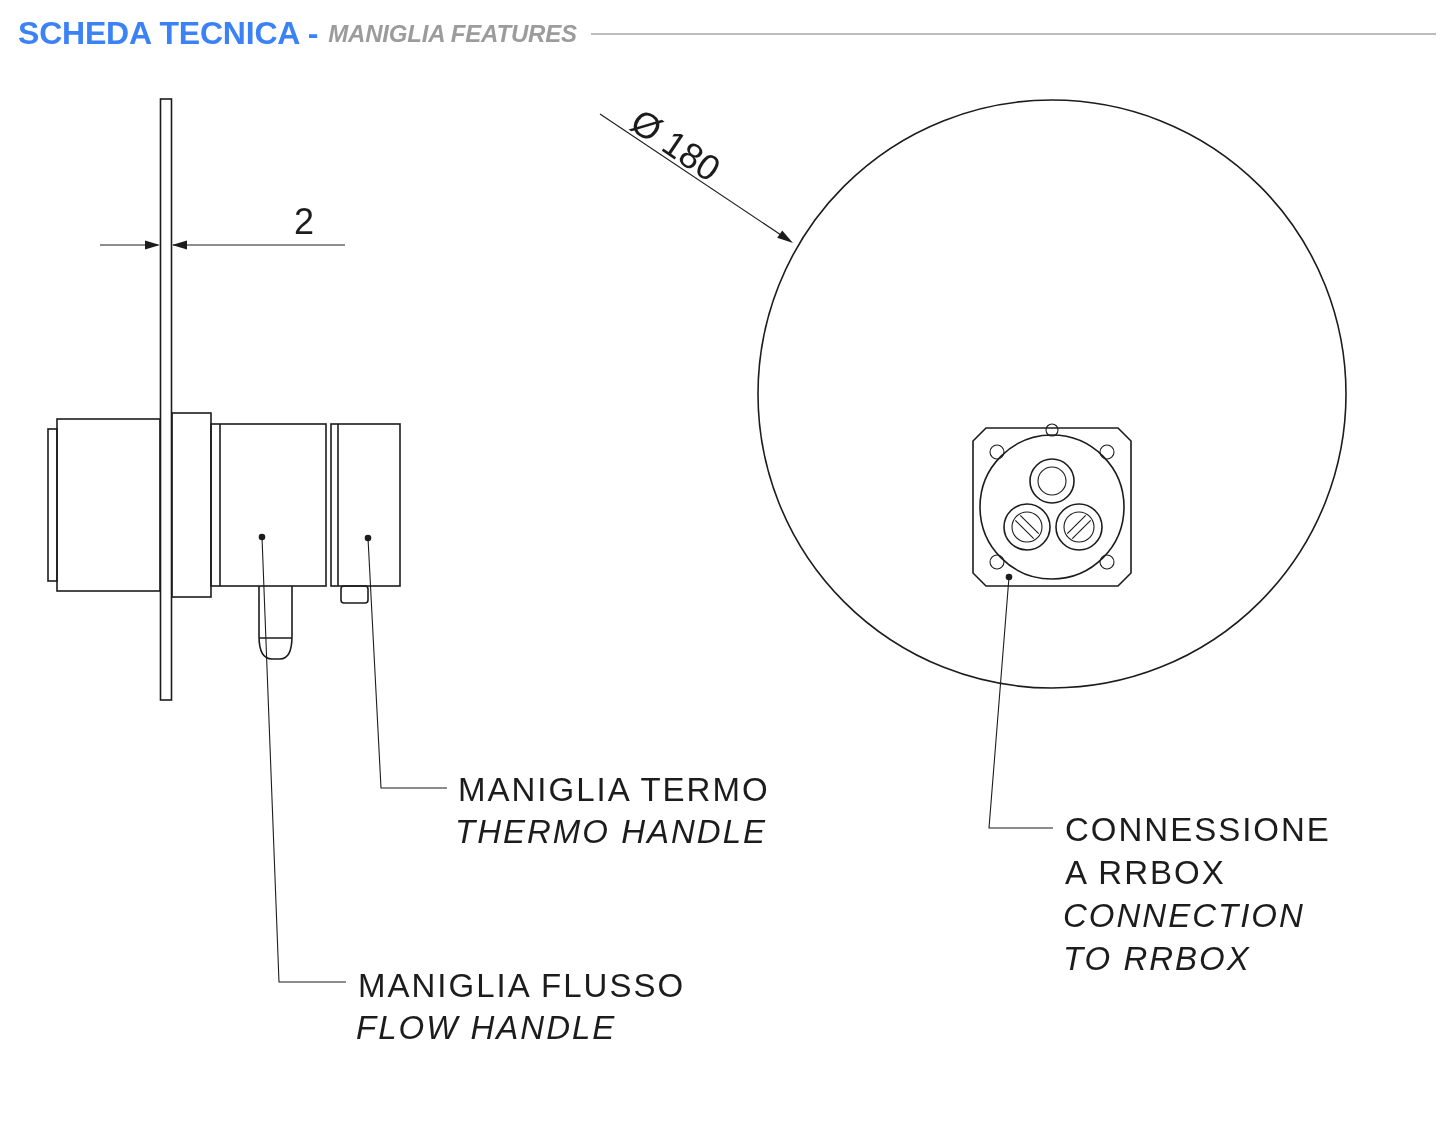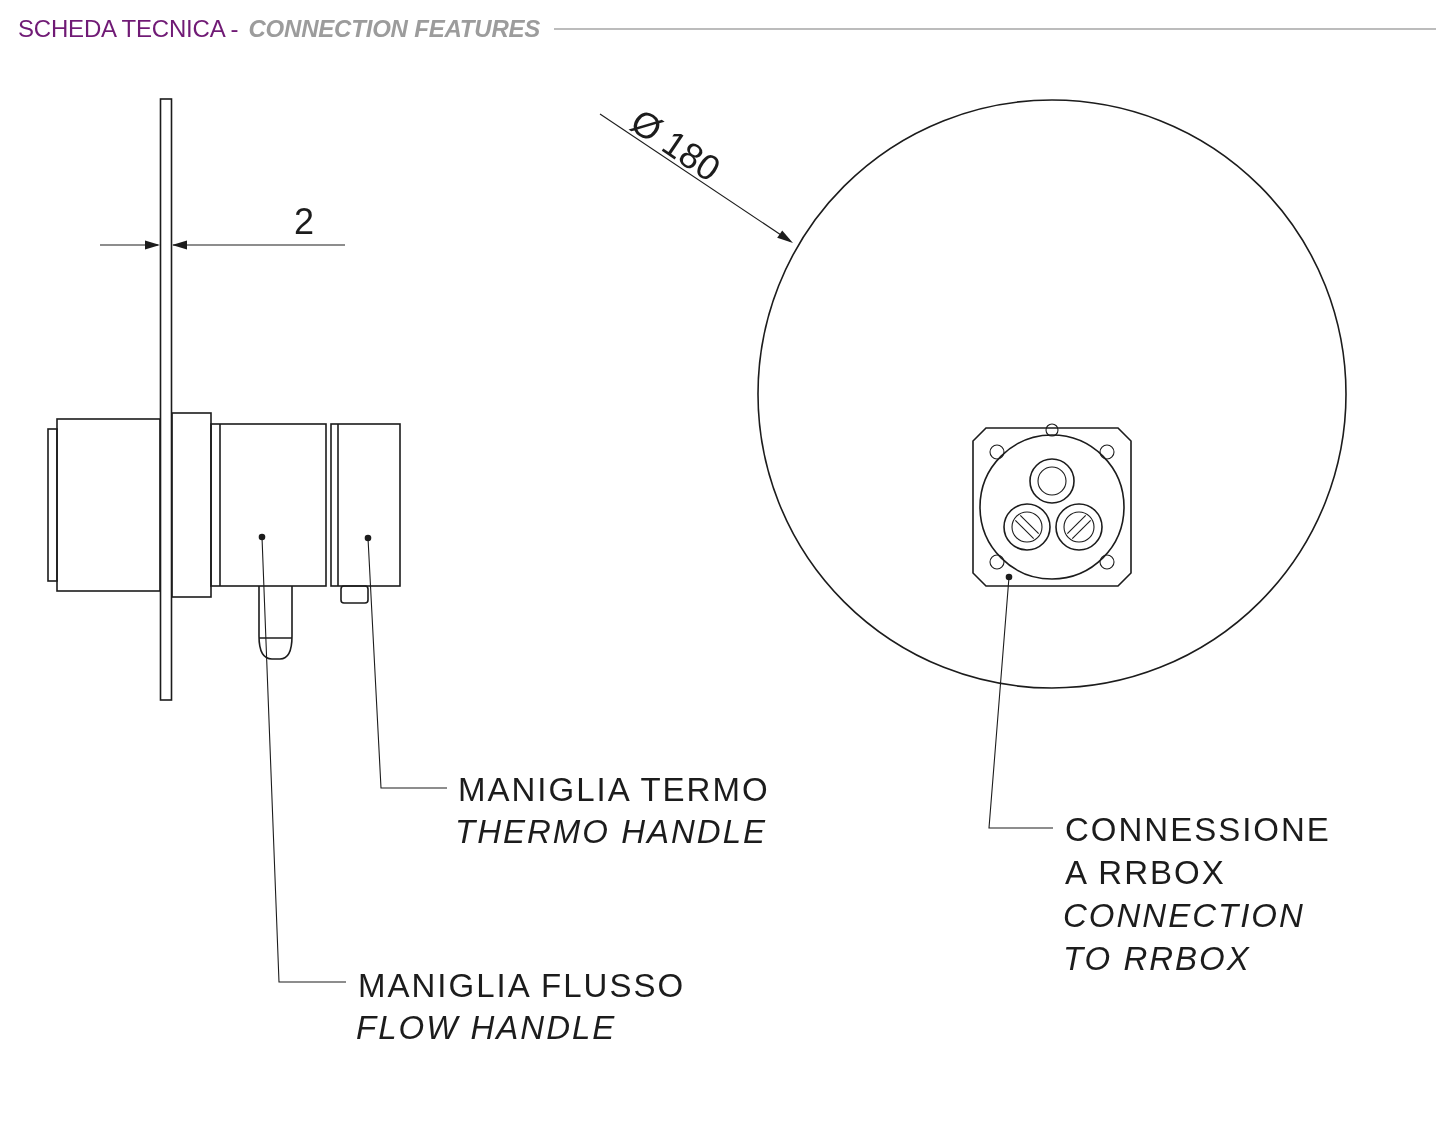--- a/index.html
+++ b/index.html
@@ -1,38 +1,38 @@
 <!DOCTYPE html>
 <html><head>
 <meta charset="utf-8">
 <style>
   html,body{margin:0;padding:0;background:#ffffff;}
   #page{position:relative;width:1444px;height:1126px;background:#ffffff;overflow:hidden;
         font-family:"Liberation Sans",sans-serif;}
   #hdr{position:absolute;top:15px;left:18px;right:8px;display:flex;align-items:center;}
-  .t1{font-weight:normal;font-size:24px;letter-spacing:-0.2px;color:#701a75;white-space:nowrap;}
+  .t1{font-weight:bold;font-size:32px;letter-spacing:-0.2px;color:#3b82f6;white-space:nowrap;}
   .t2{font-weight:bold;font-style:italic;font-size:24px;letter-spacing:-0.2px;color:#9c9c9c;
       white-space:nowrap;margin-left:10px;}
   .rule{flex:1;height:2px;background:#bcbcbc;margin-left:14px;}
   svg{position:absolute;left:0;top:0;}
   .ln{stroke:#1c1c1c;fill:none;stroke-width:1.6;}
   .thin{stroke:#1c1c1c;fill:none;stroke-width:1.1;}
   .solid{fill:#1c1c1c;stroke:none;}
   .lbl{font-family:"Liberation Sans",sans-serif;font-size:33px;fill:#1c1c1c;letter-spacing:2px;}
   .ital{font-style:italic;}
   .dim{font-family:"Liberation Sans",sans-serif;font-size:36px;fill:#1c1c1c;}
 </style>
 </head>
 <body>
 
 <div id="page">
 
   <div id="hdr">
     <span class="t1">SCHEDA TECNICA -</span>
-    <span class="t2">CONNECTION FEATURES</span>
+    <span class="t2">MANIGLIA FEATURES</span>
     <div class="rule"></div>
   </div>
 
   <svg width="1444" height="1126" viewBox="0 0 1444 1126">
 
     <g>
 
       <rect class="ln" x="160.5" y="99" width="11" height="601"></rect>
 
       <rect class="ln" x="57" y="419" width="103" height="172"></rect>

